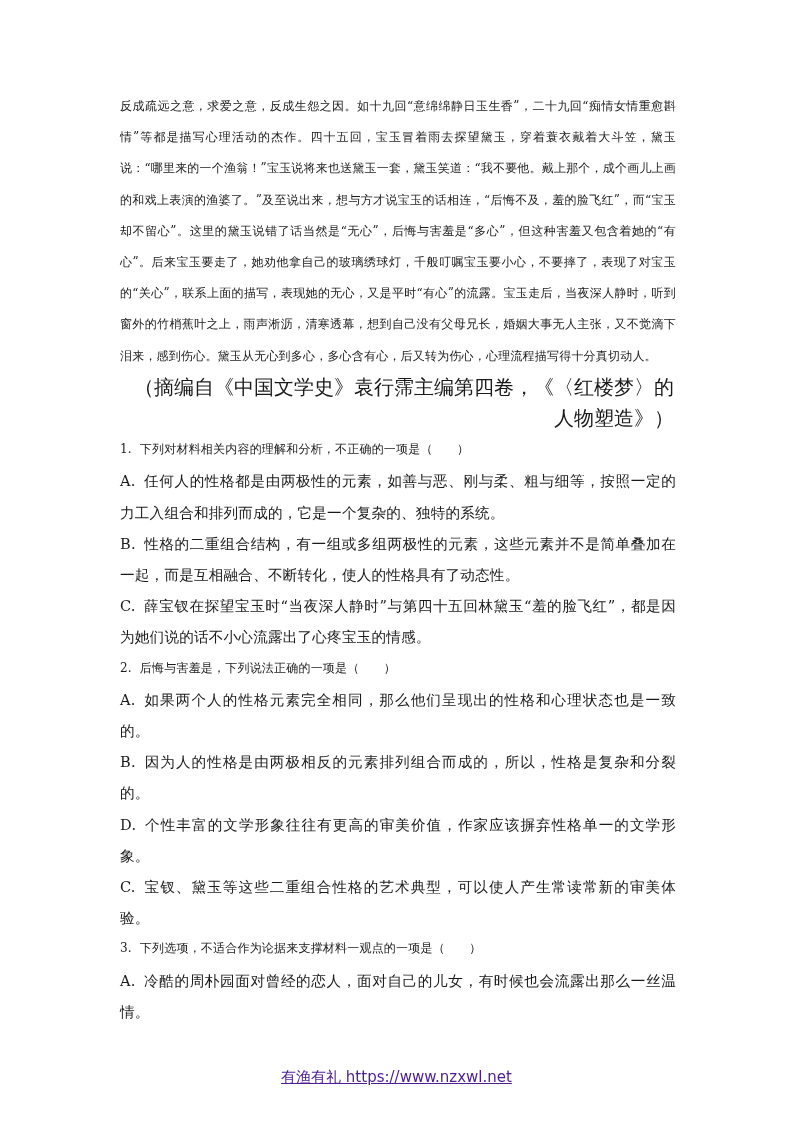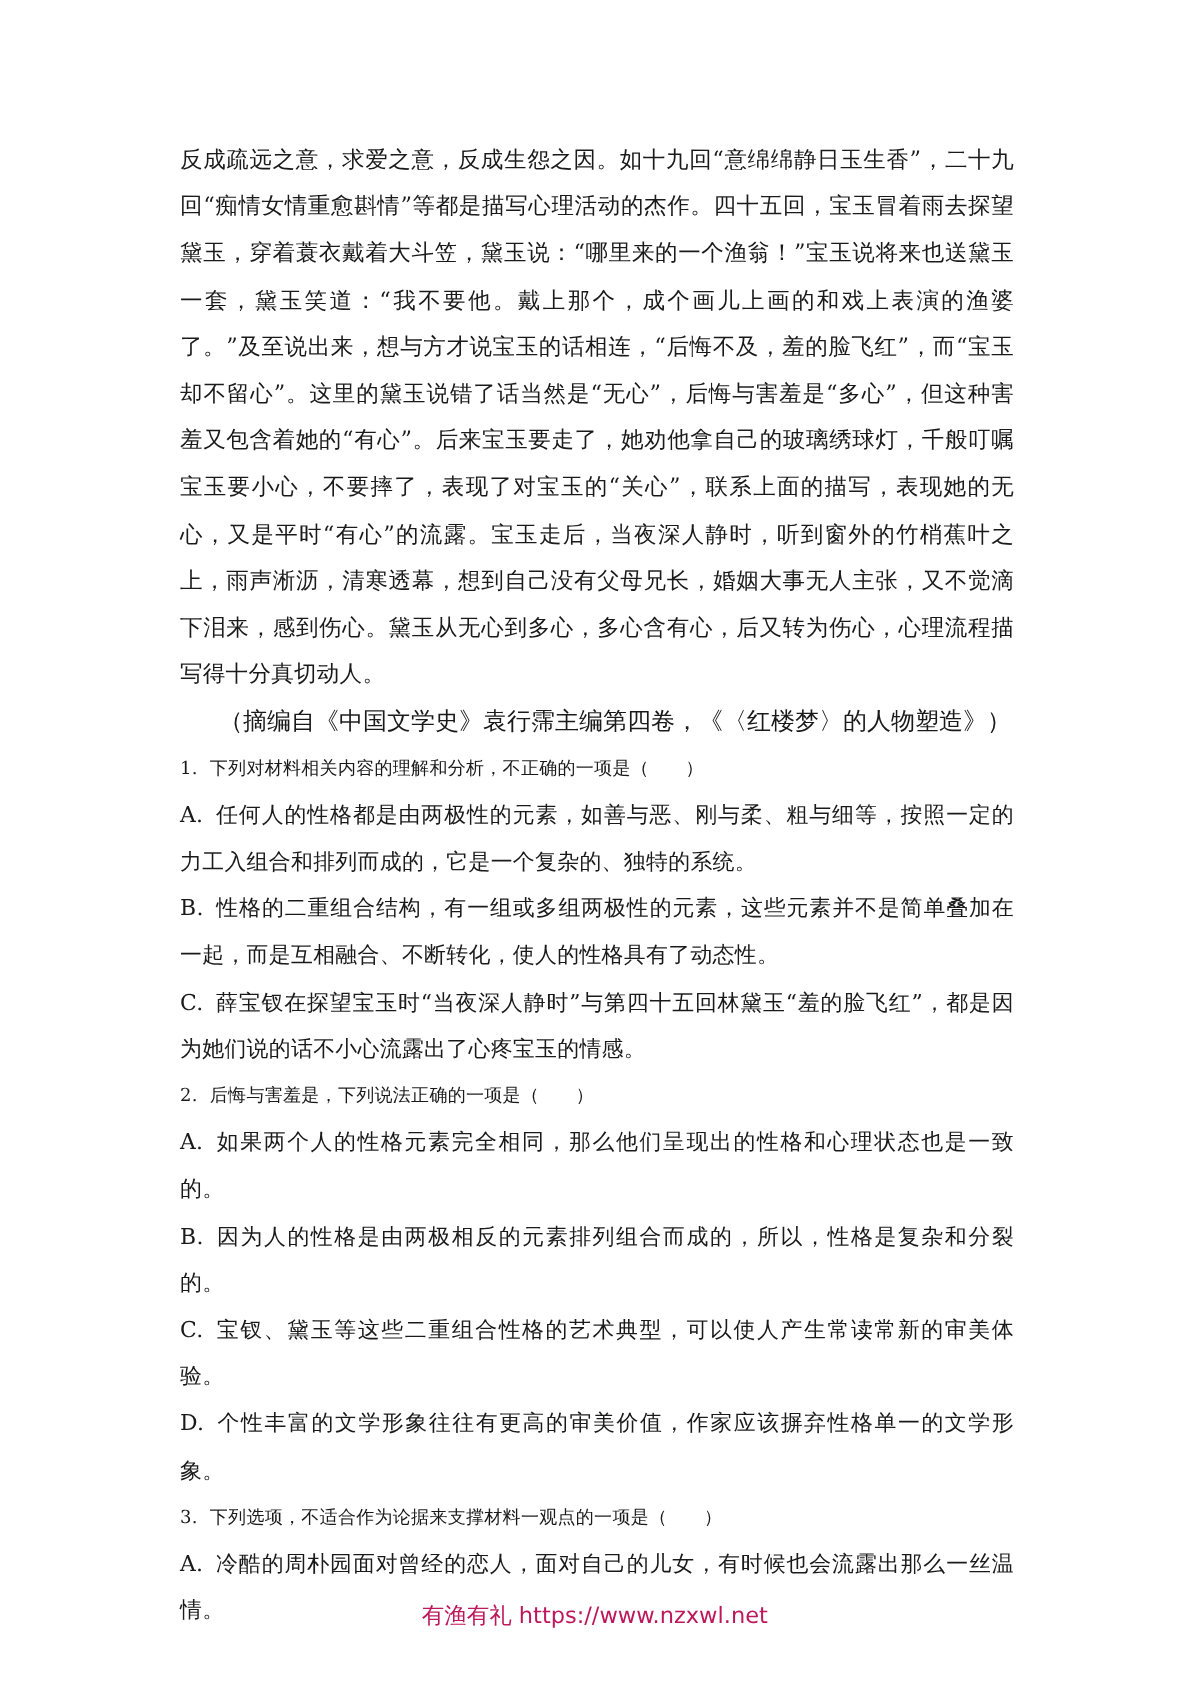--- a/index.html
+++ b/index.html
@@ -1,46 +1,46 @@
 <!DOCTYPE html>
 <html><head>
 <meta charset="utf-8">
 <style>
   html, body { margin: 0; padding: 0; background: #ffffff; }
   body { width: 793px; height: 1122px; position: relative; overflow: hidden;
          font-family: "DejaVu Serif", "Liberation Serif", serif; color: #1a1a1a; }
   .page { position: absolute; left: 120px; top: 91px; width: 556px; }
-  .para { font-size: 15px; line-height: 31.2px; text-align: justify; margin: 0; letter-spacing: 0.2px; }
-  .src { font-size: 16px; line-height: 31.2px; margin: 0; text-align: right; padding-right: 2px; }
+  .para { font-size: 12px; line-height: 31.2px; text-align: justify; margin: 0; letter-spacing: 0.2px; }
+  .src { font-size: 20px; line-height: 31.2px; margin: 0; text-align: right; padding-right: 2px; }
   .q { font-size: 12px; line-height: 31.2px; margin: 0; text-align: justify; letter-spacing: 0.2px; }
   .opt { font-size: 14.6px; line-height: 31.2px; margin: 0; text-align: justify; letter-spacing: 0.2px; }
   .num { margin-right: 8px; }
   .footer { position: absolute; left: 0; right: 0; top: 1068px; text-align: center;
-            font-family: "DejaVu Sans", "Liberation Sans", sans-serif; font-size: 15px; color: #be185d; }
+            font-family: "DejaVu Sans", "Liberation Sans", sans-serif; font-size: 15px; color: #4c1d95; text-decoration: underline; }
 </style>
 </head>
 <body>
 
 <div class="page">
   <p class="para">反成疏远之意，求爱之意，反成生怨之因。如十九回“意绵绵静日玉生香”，二十九回“痴情女情重愈斟情”等都是描写心理活动的杰作。四十五回，宝玉冒着雨去探望黛玉，穿着蓑衣戴着大斗笠，黛玉说：“哪里来的一个渔翁！”宝玉说将来也送黛玉一套，黛玉笑道：“我不要他。戴上那个，成个画儿上画的和戏上表演的渔婆了。”及至说出来，想与方才说宝玉的话相连，“后悔不及，羞的脸飞红”，而“宝玉却不留心”。这里的黛玉说错了话当然是“无心”，后悔与害羞是“多心”，但这种害羞又包含着她的“有心”。后来宝玉要走了，她劝他拿自己的玻璃绣球灯，千般叮嘱宝玉要小心，不要摔了，表现了对宝玉的“关心”，联系上面的描写，表现她的无心，又是平时“有心”的流露。宝玉走后，当夜深人静时，听到窗外的竹梢蕉叶之上，雨声淅沥，清寒透幕，想到自己没有父母兄长，婚姻大事无人主张，又不觉滴下泪来，感到伤心。黛玉从无心到多心，多心含有心，后又转为伤心，心理流程描写得十分真切动人。</p>
   <p class="src">（摘编自《中国文学史》袁行霈主编第四卷，《〈红楼梦〉的人物塑造》）</p>
 
   <div>
     <p class="q"><span class="num">1.</span><span>下列对材料相关内容的理解和分析，不正确的一项是（　　）</span></p>
     <p class="opt"><span class="num">A.</span><span>任何人的性格都是由两极性的元素，如善与恶、刚与柔、粗与细等，按照一定的力工入组合和排列而成的，它是一个复杂的、独特的系统。</span></p>
     <p class="opt"><span class="num">B.</span><span>性格的二重组合结构，有一组或多组两极性的元素，这些元素并不是简单叠加在一起，而是互相融合、不断转化，使人的性格具有了动态性。</span></p>
     <p class="opt"><span class="num">C.</span><span>薛宝钗在探望宝玉时“当夜深人静时”与第四十五回林黛玉“羞的脸飞红”，都是因为她们说的话不小心流露出了心疼宝玉的情感。</span></p>
   </div>
 
   <div>
     <p class="q"><span class="num">2.</span><span>后悔与害羞是，下列说法正确的一项是（　　）</span></p>
     <p class="opt"><span class="num">A.</span><span>如果两个人的性格元素完全相同，那么他们呈现出的性格和心理状态也是一致的。</span></p>
     <p class="opt"><span class="num">B.</span><span>因为人的性格是由两极相反的元素排列组合而成的，所以，性格是复杂和分裂的。</span></p>
+    <p class="opt"><span class="num">D.</span><span>个性丰富的文学形象往往有更高的审美价值，作家应该摒弃性格单一的文学形象。</span></p>
     <p class="opt"><span class="num">C.</span><span>宝钗、黛玉等这些二重组合性格的艺术典型，可以使人产生常读常新的审美体验。</span></p>
-    <p class="opt"><span class="num">D.</span><span>个性丰富的文学形象往往有更高的审美价值，作家应该摒弃性格单一的文学形象。</span></p>
   </div>
 
   <div>
     <p class="q"><span class="num">3.</span><span>下列选项，不适合作为论据来支撑材料一观点的一项是（　　）</span></p>
     <p class="opt"><span class="num">A.</span><span>冷酷的周朴园面对曾经的恋人，面对自己的儿女，有时候也会流露出那么一丝温情。</span></p>
     <p class="opt"></p>
 
   </div>
 </div>
 

